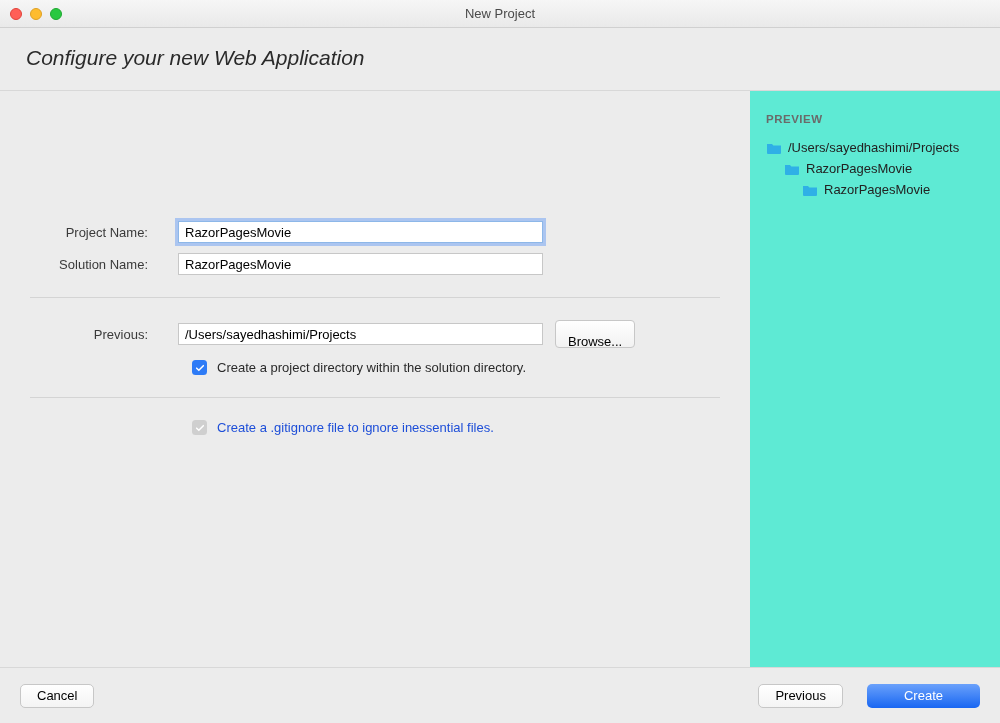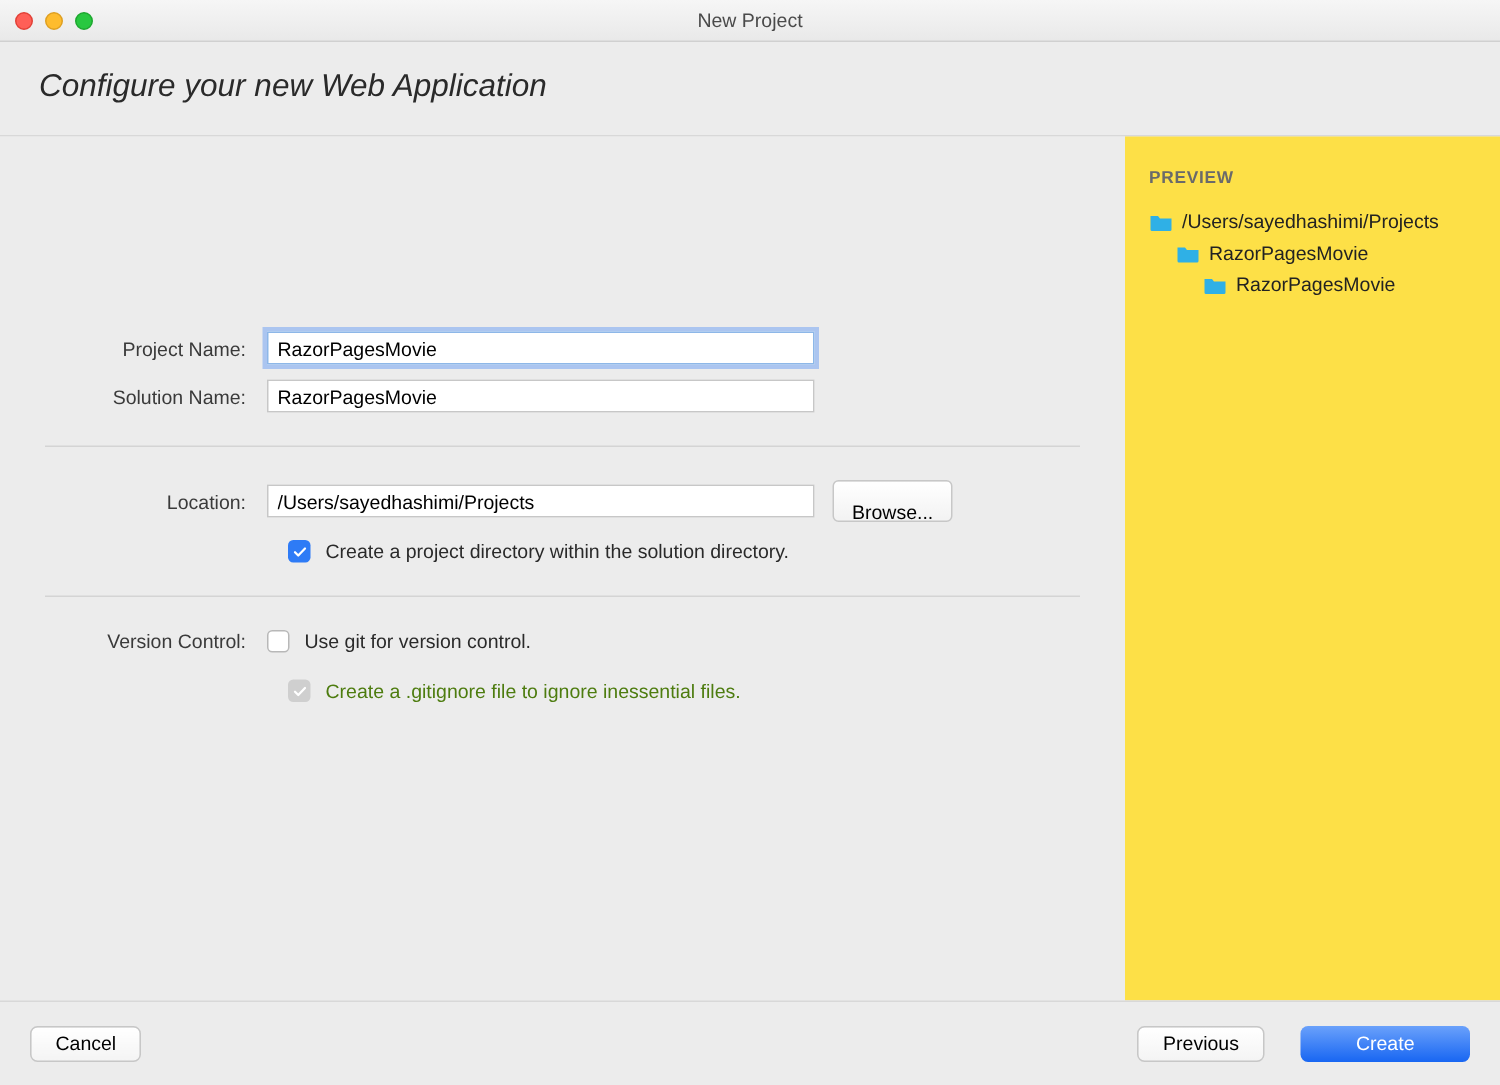--- a/index.html
+++ b/index.html
@@ -42,32 +42,32 @@
       min-height: 0;
     }
     .form-panel {
       flex: 1;
       background: #ececec;
       padding: 60px 30px 20px 30px;
       overflow: auto;
     }
     .preview-panel {
       width: 250px;
-      background: #fde047;
+      background: #5eead4;
       padding: 22px 16px;
     }
     .preview-heading {
       font-size: 11.5px;
       letter-spacing: 0.5px;
       font-weight: 600;
       color: #6a6a6a;
       margin-bottom: 12px;
     }
     .form-row { display:flex; align-items:center; margin-bottom: 10px; }
-    .form-label { width: 148px; text-align: right; color: #3a3a3a; font-size: 13px; padding-right: 14px; }
+    .form-label { width: 148px; text-align: right; color: #3a3a3a; font-size: 13px; padding-right: 30px; }
     .text-input {
       height: 22px;
       border: 1px solid #c7c7c7;
       background: #fff;
       padding: 0 6px;
       font-size: 13px;
       width: 365px;
       border-radius: 0;
     }
     .text-input.focused {
@@ -94,21 +94,21 @@
     .mac-checkbox {
       width: 15px; height: 15px; border-radius: 3.5px;
       display:flex; align-items:center; justify-content:center;
       flex-shrink: 0;
     }
     .mac-checkbox.checked { background: #2e7bf6; border: none; }
     .mac-checkbox.unchecked { background:#fff; border:1px solid #b8b8b8; }
     .mac-checkbox.disabled-checked { background:#cfcfcf; border:none; }
     .mac-checkbox svg { width:10px; height:10px; }
     .checkbox-label { font-size: 13px; color:#2a2a2a; }
-    .checkbox-label.disabled { color:#4d7c0f; }
+    .checkbox-label.disabled { color:#1d4ed8; }
     
     .tree { font-size: 13px; }
     .tree-item { display:flex; align-items:center; gap:6px; padding: 3px 0; white-space:nowrap; }
     .indent-1 { padding-left: 18px; }
     .indent-2 { padding-left: 36px; }
     .indent-3 { padding-left: 54px; }
     .folder-icon, .file-icon { flex-shrink:0; }
     .footer {
       height: 56px;
       background: #ececec;
@@ -162,43 +162,36 @@
     </div>
 
     <div class="form-row">
       <div class="form-label">Solution Name:</div>
       <input type="text" class="text-input" value="RazorPagesMovie" style="">
     </div>
 
     <div class="divider"></div>
 
     <div class="form-row">
-      <div class="form-label">Location:</div>
+      <div class="form-label">Previous:</div>
       <input type="text" class="text-input" value="/Users/sayedhashimi/Projects" style="">
       <button class="browse-btn">Browse...</button>
     </div>
 
     <div class="checkbox-row">
       <div class="mac-checkbox checked">
         <svg viewBox="0 0 12 12">
             <path d="M2 6.2 L4.6 8.8 L10 3.2" stroke="#fff" stroke-width="1.8" fill="none" stroke-linecap="round" stroke-linejoin="round"></path>
           </svg>
       </div>
       <span class="checkbox-label">Create a project directory within the solution directory.</span>
     </div>
 
     <div class="divider"></div>
 
-    <div class="form-row" style="margin-bottom:0;">
-      <div class="form-label">Version Control:</div>
-      <div style="display:flex; align-items:center; gap:10px;">
-        <div class="mac-checkbox unchecked"></div>
-        <span class="checkbox-label">Use git for version control.</span>
-      </div>
-    </div>
 
     <div class="checkbox-row" style="margin-top:18px;">
       <div class="mac-checkbox disabled-checked">
         <svg viewBox="0 0 12 12">
             <path d="M2 6.2 L4.6 8.8 L10 3.2" stroke="#fff" stroke-width="1.8" fill="none" stroke-linecap="round" stroke-linejoin="round"></path>
           </svg>
       </div>
       <span class="checkbox-label disabled">Create a .gitignore file to ignore inessential files.</span>
     </div>
 

